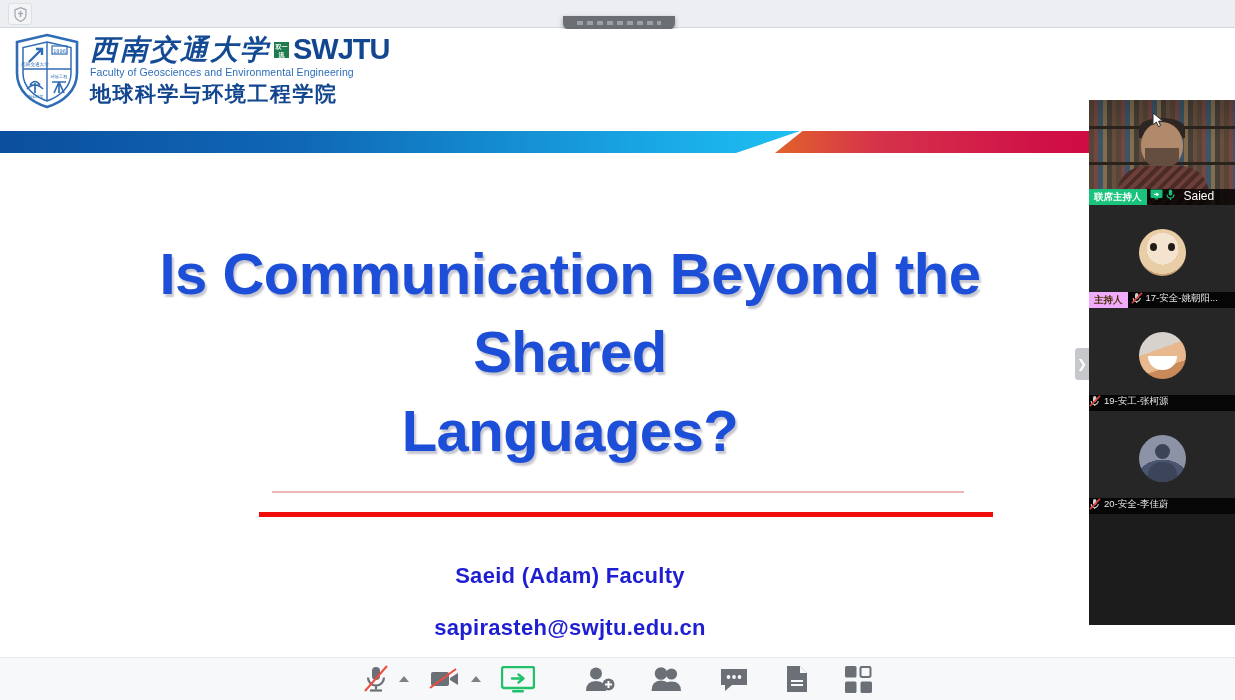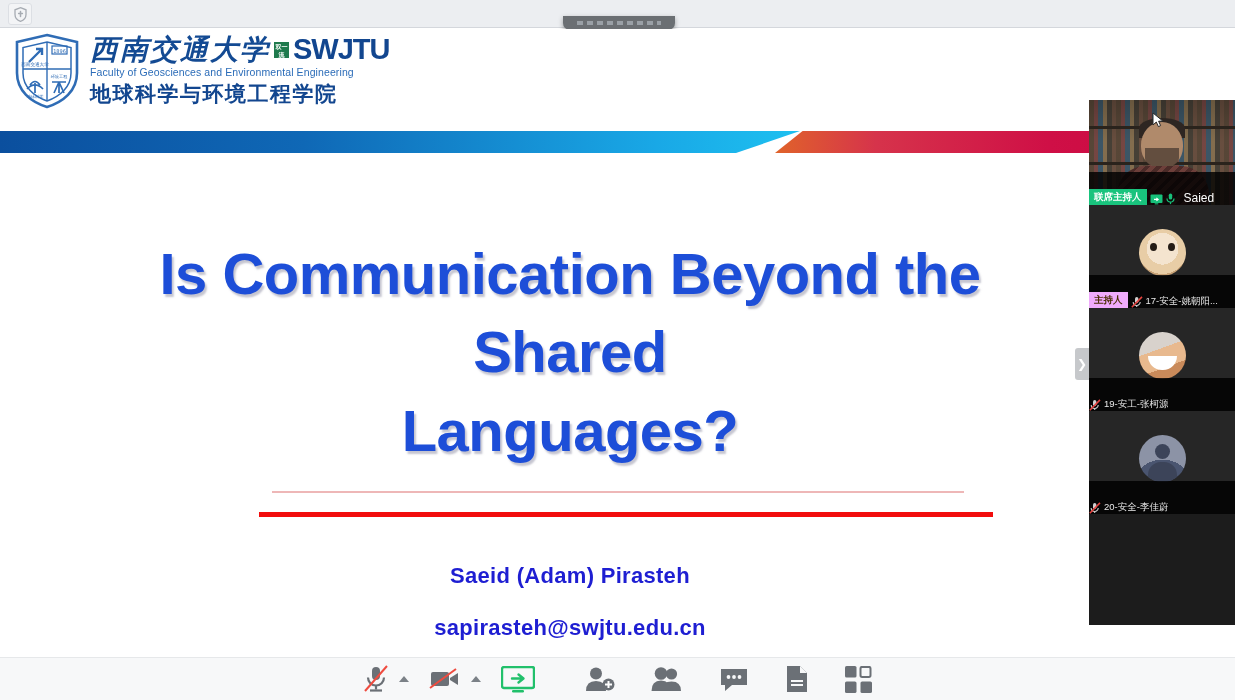--- a/index.html
+++ b/index.html
@@ -163,22 +163,22 @@
   }
   .person-body {
     position:absolute; left:28px; top:66px; width:92px; height:40px;
     background:repeating-linear-gradient(135deg,#6d3f3a 0 4px,#4b2b28 4px 8px);
     border-radius:28px 28px 0 0;
   }
   .cursor-arrow { position:absolute; left:63px; top:12px; }
 
   
   .label-bar {
-    position:absolute; left:0; bottom:0; height:33px;
-    display:flex; align-items:flex-end; gap:3px;
+    position:absolute; left:0; bottom:0; height:16px;
+    display:flex; align-items:flex-start; gap:3px;
     background:rgba(0,0,0,.82); padding-right:6px; max-width:146px;
   }
   .label-bar.full { width:146px; }
   .role-badge {
     height:16px; padding:0 5px; display:flex; align-items:center;
     font-size:9.5px; font-weight:bold; color:#fff; white-space:nowrap;
   }
   .role-badge.cohost { background:#19c37d; }
   .role-badge.host   { background:#f0abfc; color:#4a2c00; }
   .name-txt {
@@ -297,21 +297,21 @@
     </div>
 
     <div class="slide-title">
       <div>Is Communication Beyond the Shared</div>
       <div>Languages?</div>
     </div>
 
     <div class="rule-thin"></div>
     <div class="rule-thick"></div>
 
-    <div class="presenter l1">Saeid (Adam) Pirasteh</div>
+    <div class="presenter l1">Saeid (Adam) Faculty</div>
     <div class="presenter l2">sapirasteh@swjtu.edu.cn</div>
 
   </div>
 
   <div class="slide-collapse">❯</div>
 
   <div class="video-strip">
 
     <div class="tile main">
       <div class="cam">

